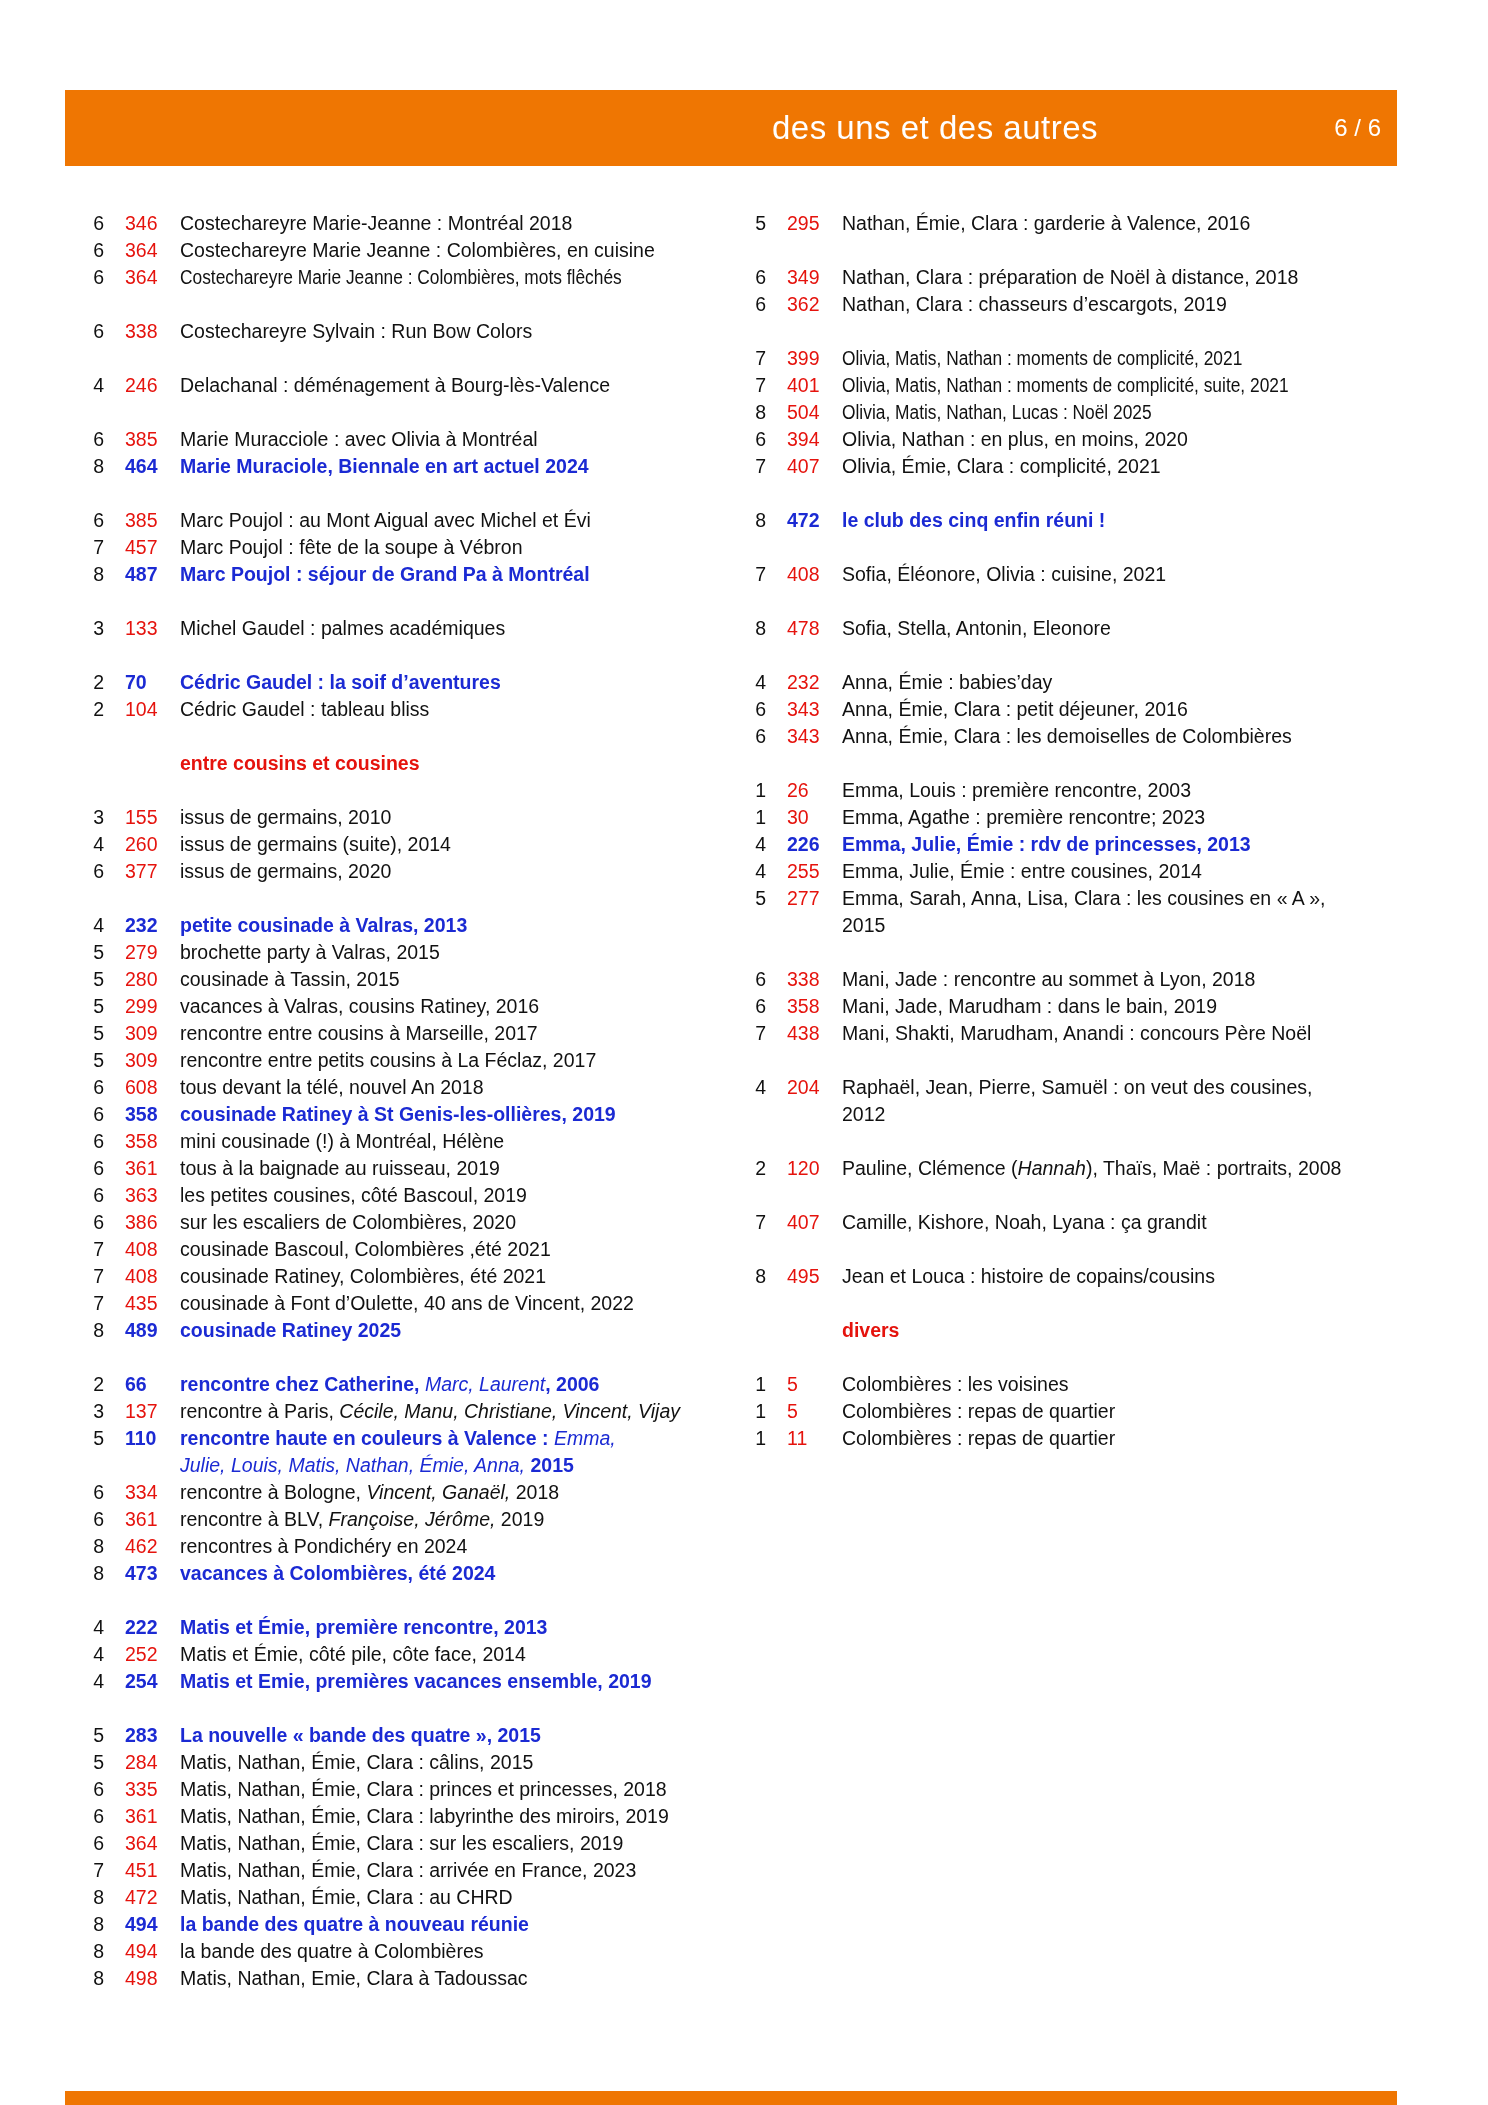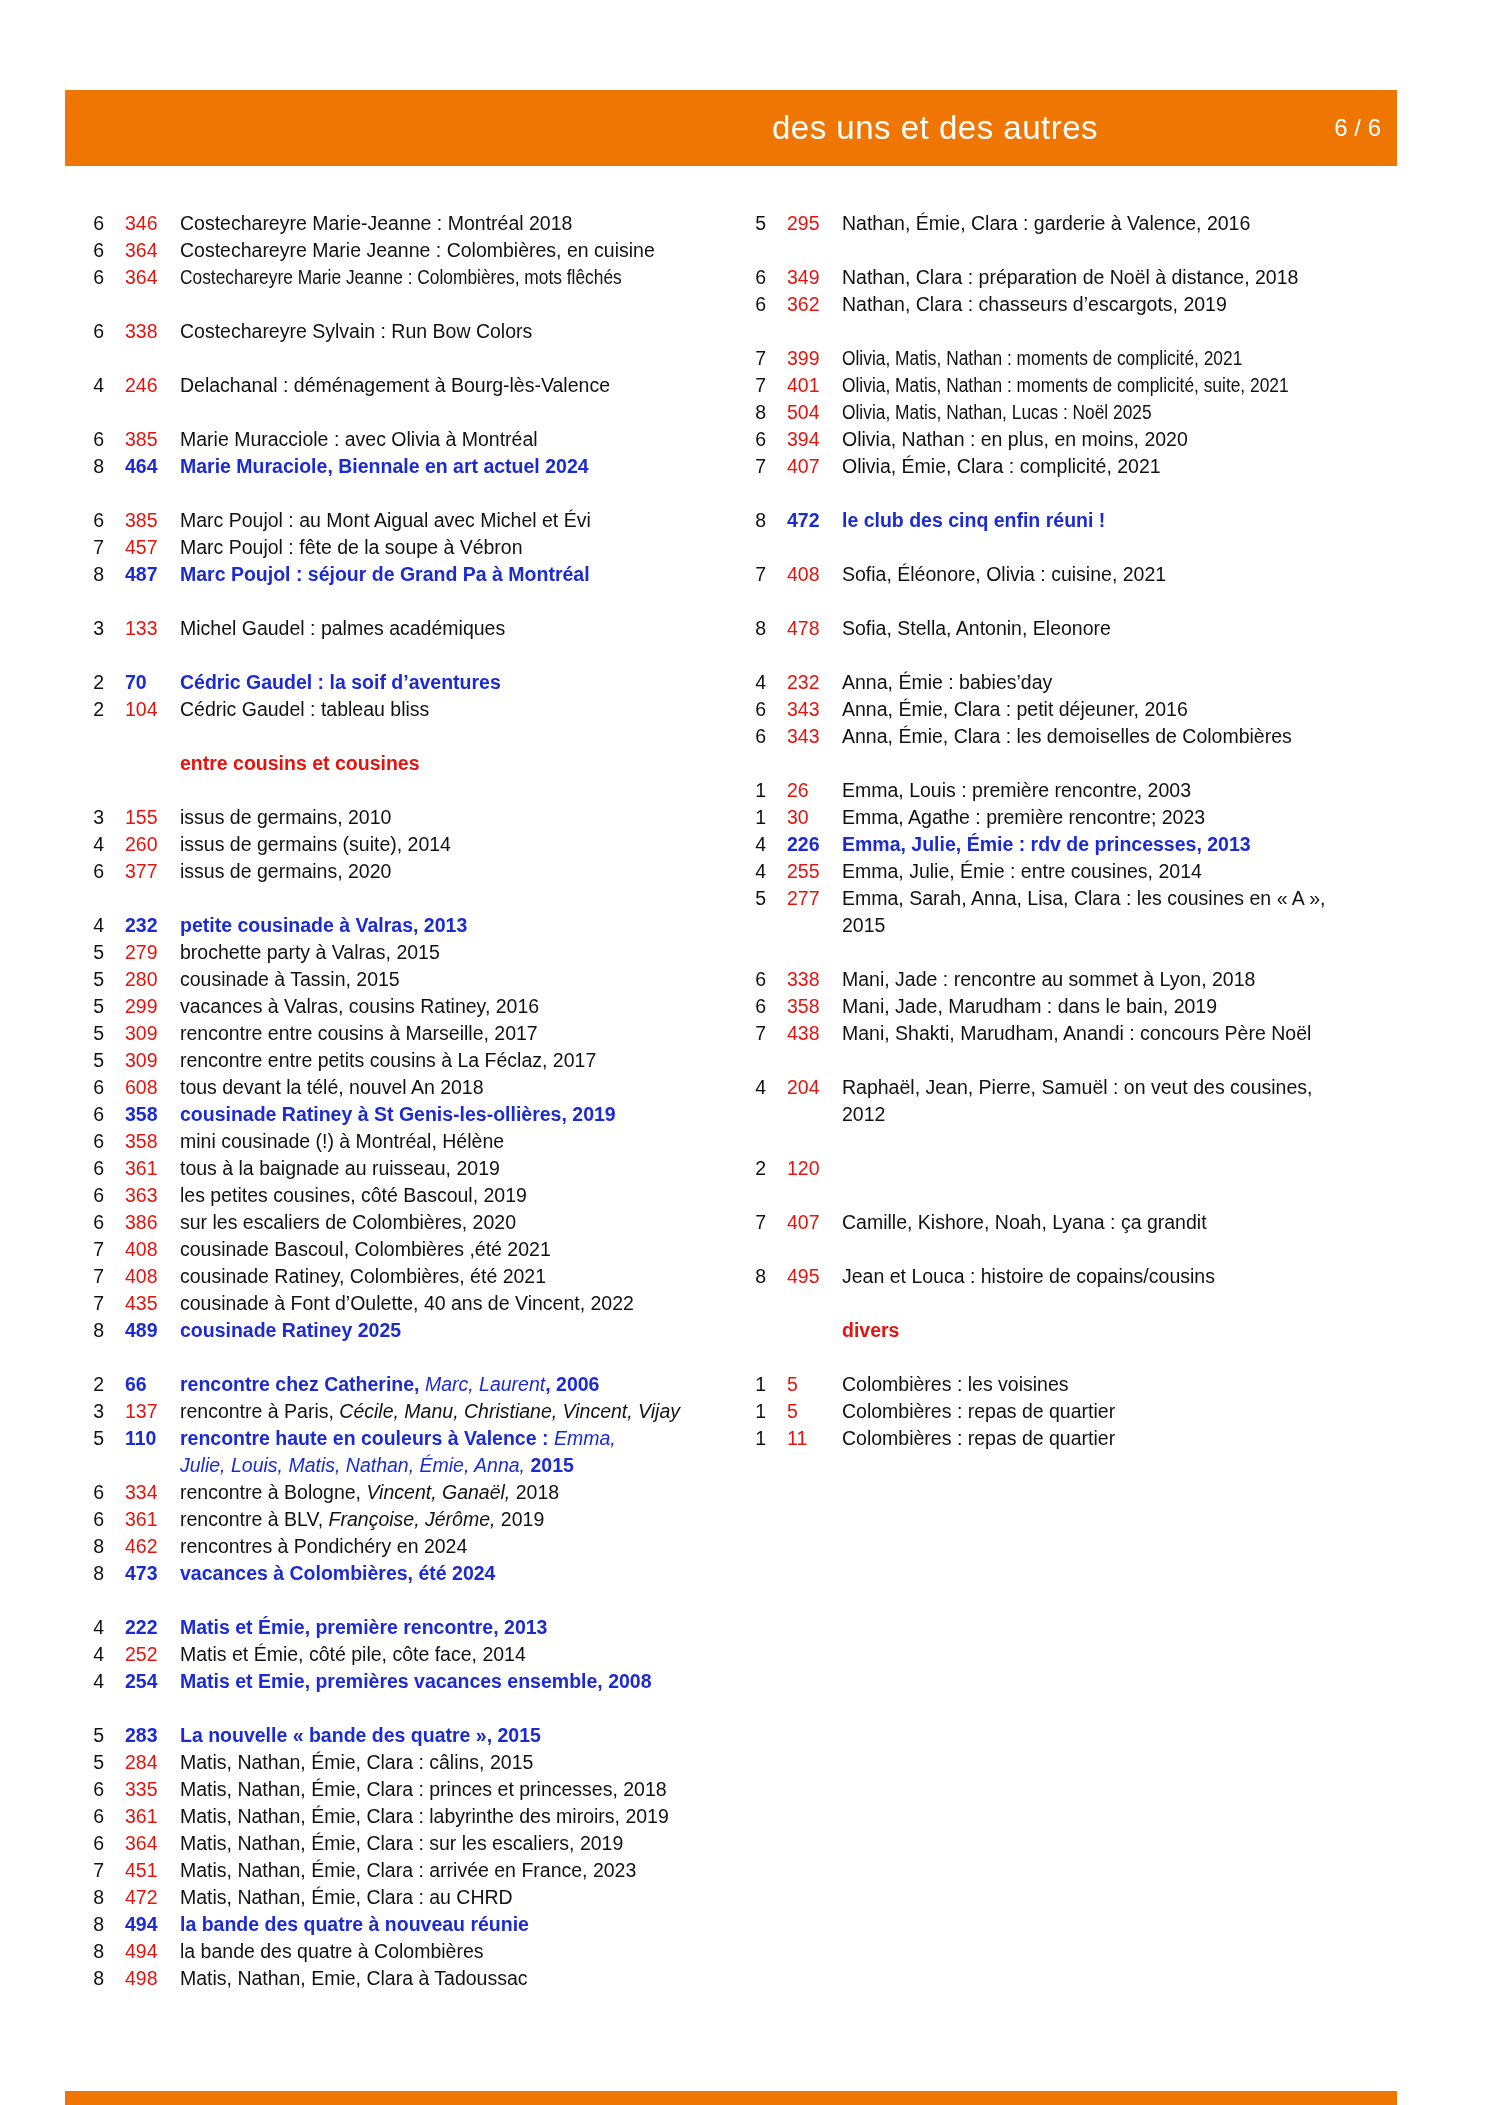--- a/index.html
+++ b/index.html
@@ -101,21 +101,21 @@
       <div class="row k-e"><span class="v">3</span><span class="p">137</span><span class="t"><span>rencontre à Paris, </span><span class="seg-i">Cécile, Manu, Christiane, Vincent, Vijay</span></span></div>
       <div class="row k-e blue"><span class="v">5</span><span class="p">110</span><span class="t"><span>rencontre haute en couleurs à Valence : </span><span class="seg-i">Emma,</span></span></div>
       <div class="row k-c blue"><span class="t indent"><span class="seg-i">Julie, Louis, Matis, Nathan, Émie, Anna, </span><span class="seg-b">2015</span></span></div>
       <div class="row k-e"><span class="v">6</span><span class="p">334</span><span class="t"><span>rencontre à Bologne, </span><span class="seg-i">Vincent, Ganaël,</span><span> 2018</span></span></div>
       <div class="row k-e"><span class="v">6</span><span class="p">361</span><span class="t"><span>rencontre à BLV, </span><span class="seg-i">Françoise, Jérôme,</span><span> 2019</span></span></div>
       <div class="row k-e"><span class="v">8</span><span class="p">462</span><span class="t"><span>rencontres à Pondichéry en 2024</span></span></div>
       <div class="row k-e blue"><span class="v">8</span><span class="p">473</span><span class="t"><span>vacances à Colombières, été 2024</span></span></div>
       <div class="row k-x"></div>
       <div class="row k-e blue"><span class="v">4</span><span class="p">222</span><span class="t"><span>Matis et Émie, première rencontre, 2013</span></span></div>
       <div class="row k-e"><span class="v">4</span><span class="p">252</span><span class="t"><span>Matis et Émie, côté pile, côte face, 2014</span></span></div>
-      <div class="row k-e blue"><span class="v">4</span><span class="p">254</span><span class="t"><span>Matis et Emie, premières vacances ensemble, 2008</span></span></div>
+      <div class="row k-e blue"><span class="v">4</span><span class="p">254</span><span class="t"><span>Matis et Emie, premières vacances ensemble, 2019</span></span></div>
       <div class="row k-x"></div>
       <div class="row k-e blue"><span class="v">5</span><span class="p">283</span><span class="t"><span>La nouvelle « bande des quatre », 2015</span></span></div>
       <div class="row k-e"><span class="v">5</span><span class="p">284</span><span class="t"><span>Matis, Nathan, Émie, Clara : câlins, 2015</span></span></div>
       <div class="row k-e"><span class="v">6</span><span class="p">335</span><span class="t"><span>Matis, Nathan, Émie, Clara : princes et princesses, 2018</span></span></div>
       <div class="row k-e"><span class="v">6</span><span class="p">361</span><span class="t"><span>Matis, Nathan, Émie, Clara : labyrinthe des miroirs, 2019</span></span></div>
       <div class="row k-e"><span class="v">6</span><span class="p">364</span><span class="t"><span>Matis, Nathan, Émie, Clara : sur les escaliers, 2019</span></span></div>
       <div class="row k-e"><span class="v">7</span><span class="p">451</span><span class="t"><span>Matis, Nathan, Émie, Clara : arrivée en France, 2023</span></span></div>
       <div class="row k-e"><span class="v">8</span><span class="p">472</span><span class="t"><span>Matis, Nathan, Émie, Clara : au CHRD</span></span></div>
       <div class="row k-e blue"><span class="v">8</span><span class="p">494</span><span class="t"><span>la bande des quatre à nouveau réunie</span></span></div>
       <div class="row k-e"><span class="v">8</span><span class="p">494</span><span class="t"><span>la bande des quatre à Colombières</span></span></div>
@@ -150,21 +150,21 @@
       <div class="row k-e"><span class="v">5</span><span class="p">277</span><span class="t"><span>Emma, Sarah, Anna, Lisa, Clara : les cousines en « A »,</span></span></div>
       <div class="row k-c"><span class="t indent"><span>2015</span></span></div>
       <div class="row k-x"></div>
       <div class="row k-e"><span class="v">6</span><span class="p">338</span><span class="t"><span>Mani, Jade : rencontre au sommet à Lyon, 2018</span></span></div>
       <div class="row k-e"><span class="v">6</span><span class="p">358</span><span class="t"><span>Mani, Jade, Marudham : dans le bain, 2019</span></span></div>
       <div class="row k-e"><span class="v">7</span><span class="p">438</span><span class="t"><span>Mani, Shakti, Marudham, Anandi : concours Père Noël</span></span></div>
       <div class="row k-x"></div>
       <div class="row k-e"><span class="v">4</span><span class="p">204</span><span class="t"><span>Raphaël, Jean, Pierre, Samuël : on veut des cousines,</span></span></div>
       <div class="row k-c"><span class="t indent"><span>2012</span></span></div>
       <div class="row k-x"></div>
-      <div class="row k-e"><span class="v">2</span><span class="p">120</span></div>
+      <div class="row k-e"><span class="v">2</span><span class="p">120</span><span class="t"><span>Pauline, Clémence (</span><span class="seg-i">Hannah</span><span>), Thaïs, Maë : portraits, 2008</span></span></div>
       <div class="row k-x"></div>
       <div class="row k-e"><span class="v">7</span><span class="p">407</span><span class="t"><span>Camille, Kishore, Noah, Lyana : ça grandit</span></span></div>
       <div class="row k-x"></div>
       <div class="row k-e"><span class="v">8</span><span class="p">495</span><span class="t"><span>Jean et Louca : histoire de copains/cousins</span></span></div>
       <div class="row k-x"></div>
       <div class="row k-h"><span class="t indent"><span>divers</span></span></div>
       <div class="row k-x"></div>
       <div class="row k-e"><span class="v">1</span><span class="p">5</span><span class="t"><span>Colombières : les voisines</span></span></div>
       <div class="row k-e"><span class="v">1</span><span class="p">5</span><span class="t"><span>Colombières : repas de quartier</span></span></div>
       <div class="row k-e"><span class="v">1</span><span class="p">11</span><span class="t"><span>Colombières : repas de quartier</span></span></div>

